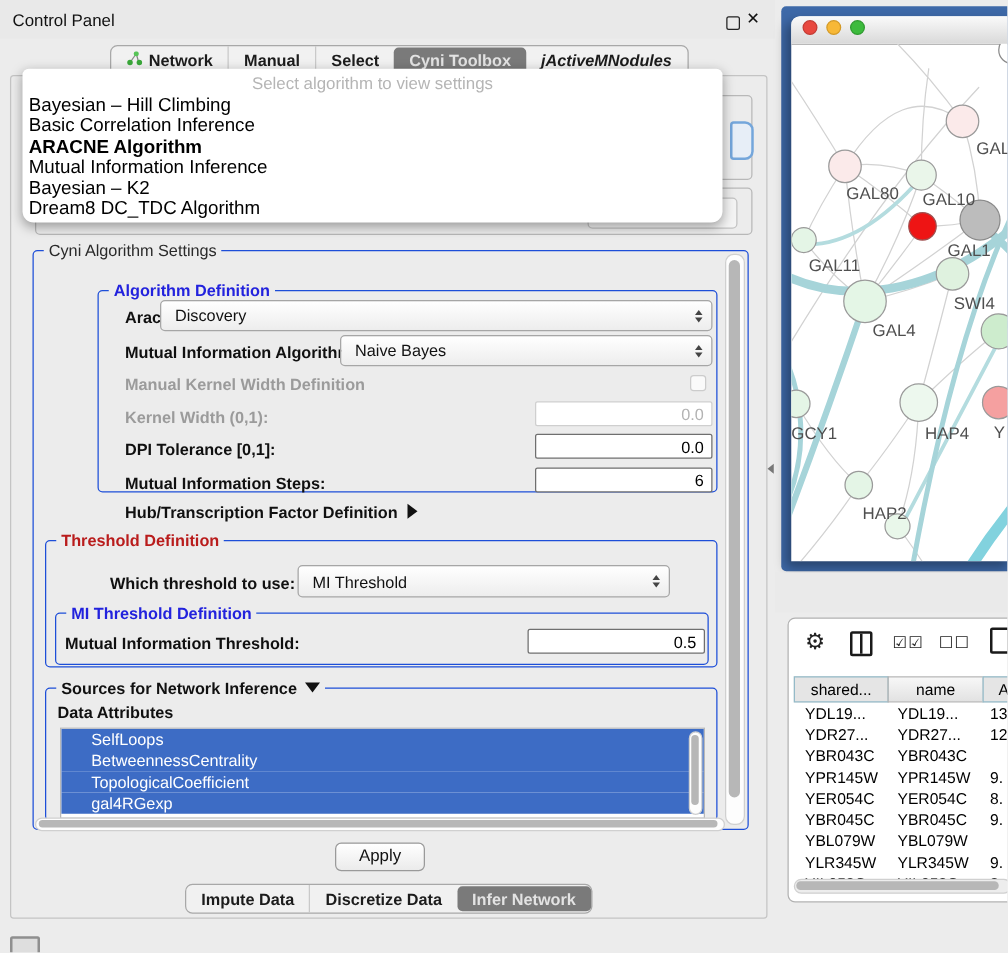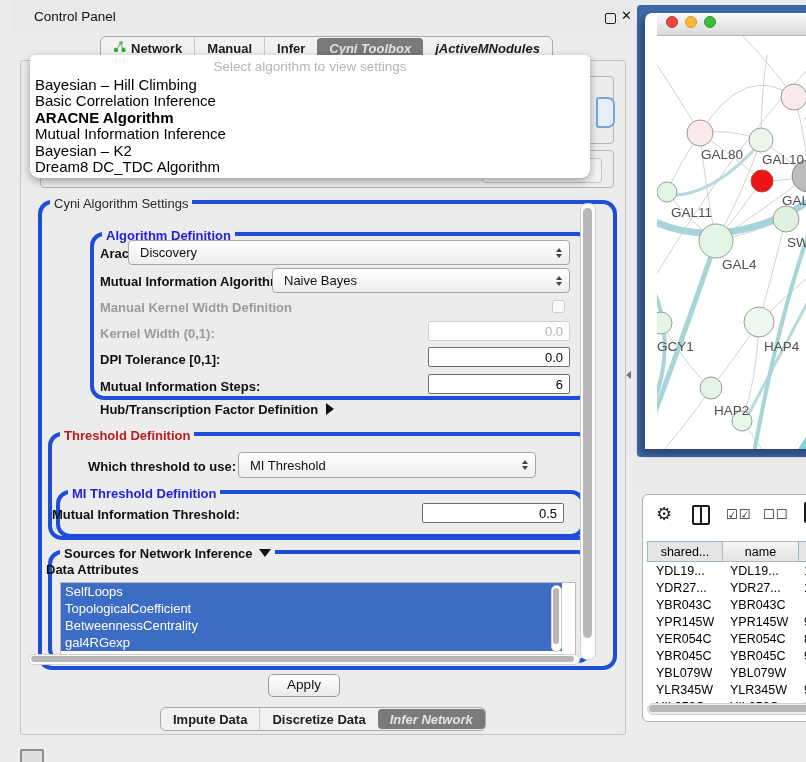--- a/index.html
+++ b/index.html
@@ -1,58 +1,58 @@
 <!DOCTYPE html>
 <html><head>
 <meta charset="utf-8">
 <style>
   html,body{margin:0;padding:0;}
   body{font-family:"Liberation Sans","DejaVu Sans",sans-serif;background:#ececec;}
   #root{position:relative;width:806px;height:762px;overflow:hidden;background:#ececec;}
-  .abs{position:absolute;margin-left:12px;}
+  .abs{position:absolute;}
   
   .cp-titlebar{left:0;top:0;width:620px;height:31px;background:#e9e9e9;}
   .cp-title{left:10px;top:9px;font-size:13.5px;color:#111;}
   .win-float{left:581px;top:13px;width:9px;height:9px;border:1.6px solid #222;border-radius:2px;background:transparent;}
   .win-close{left:597px;top:8px;font-size:13px;font-weight:bold;color:#111;font-family:"DejaVu Sans",sans-serif;}
   .tabbar{left:88px;top:36px;height:23px;display:flex;align-items:stretch;border:1px solid #a8a8a8;border-radius:6px;background:#f1f1f1;}
   .tab{display:flex;align-items:center;gap:5px;padding:0 12px;font-size:13px;font-weight:600;color:#1c1c1c;border-left:1px solid #c9c9c9;}
   .tab:first-child{border-left:none;}
-  .tab.sel{background:#7a7a7a;color:#e3e3e3;border-radius:4px;margin:1px 0;border-left:none;font-style:italic;}
+  .tab.sel{background:#7a7a7a;color:#e3e3e3;border-radius:4px;margin:1px 0;border-left:none;}
   .tab.sel + .tab{border-left:none;font-style:italic;}
   .panel-outer{left:8px;top:60px;width:604px;height:673px;border:1px solid #c4c4c4;border-radius:3px;background:#ececec;}
   
   .frag-group{border:1px solid #b8b8b8;border-radius:4px;background:#ececec;}
   .frag-combo-focus{left:584px;top:97px;width:15px;height:27px;border:2.5px solid #74a6db;border-radius:3px 7px 7px 3px;background:#e7eef7;}
   .frag-combo{left:470px;top:158px;width:118px;height:23px;border:1px solid #c2c2c2;border-radius:4px;background:#f4f4f4;}
   
   .algo-popup{left:18px;top:55px;width:560px;height:123px;background:#ffffff;border-radius:5px 5px 9px 9px;box-shadow:0 3px 9px rgba(0,0,0,0.35);z-index:20;overflow:hidden;}
   .dd-prompt{height:22px;line-height:23px;text-align:center;color:#b5b5b5;font-size:13.5px;}
   .dd-item{font-size:15px;line-height:16.4px;padding-left:5px;color:#000;white-space:nowrap;}
   .dd-item.bold{font-weight:bold;}
   
-  .group{border:4px solid #1d4ed8;border-radius:14px;}
+  .group{border:1px solid #1d4ed8;border-radius:4px;}
   .legend{position:absolute;top:-8px;left:8px;background:#ececec;padding:0 4px;font-size:13px;white-space:nowrap;}
   .legend.blue{color:#2222dd;font-weight:bold;}
   .legend.green{color:#b91c1c;font-weight:bold;}
   .legend.black{color:#2a2a2a;}
   .lbl{position:absolute;font-size:13px;font-weight:bold;color:#101010;white-space:nowrap;}
   .lbl.dis{color:#9b9b9b;}
   .combo{position:absolute;background:linear-gradient(#ffffff,#ededed);border:1px solid #a6a6a6;border-radius:4px;font-size:13px;color:#111;display:flex;align-items:center;padding-left:11px;box-sizing:border-box;}
   .spin{position:absolute;right:7px;top:50%;transform:translateY(-50%);display:flex;flex-direction:column;gap:2px;}
   .spin i{display:block;width:0;height:0;border-left:3.5px solid transparent;border-right:3.5px solid transparent;}
   .spin .up{border-bottom:4px solid #444;}
   .spin .dn{border-top:4px solid #444;}
   .field{position:absolute;background:#fff;border:1px solid #6f6f6f;font-size:13px;color:#000;text-align:right;padding:0 6px;height:20px;box-sizing:border-box;border-radius:2px;outline:none;font-family:"Liberation Sans",sans-serif;}
   .field.dis{border-color:#cfcfcf;color:#b3b3b3;}
   .checkbox{position:absolute;width:13px;height:13px;border:1.5px solid #cccccc;border-radius:3px;background:#fafafa;box-sizing:border-box;}
   .tri-right{display:inline-block;width:0;height:0;border-top:6px solid transparent;border-bottom:6px solid transparent;border-left:8px solid #111;margin-left:8px;vertical-align:-1px;}
   .tri-down{display:inline-block;width:0;height:0;border-left:6px solid transparent;border-right:6px solid transparent;border-top:8px solid #111;margin-left:6px;vertical-align:1px;}
   .attr-list{left:48px;top:582px;width:514px;height:71px;background:#fff;border:1px solid #b8b8b8;overflow:hidden;}
-  .attr-item{height:17px;line-height:17px;background:#3d6cc5;color:#fff;font-size:13px;padding-left:4px;width:497px;}
+  .attr-item{height:17px;line-height:17px;background:#3d6cc5;color:#fff;font-size:13px;padding-left:24px;width:497px;}
   .vscroll{position:absolute;background:#fdfdfd;border:1px solid #d0d0d0;border-radius:7px;}
   .vthumb{position:absolute;background:#b7b7b7;border-radius:5px;}
   .hscroll{position:absolute;background:#fdfdfd;border:1px solid #d0d0d0;border-radius:6px;}
   .hthumb{position:absolute;background:#b7b7b7;border-radius:4px;}
   .btn{position:absolute;border:1px solid #9a9a9a;border-radius:5px;background:linear-gradient(#ffffff,#ebebeb);font-size:13.5px;color:#111;text-align:center;line-height:20px;}
   
   .net-frame{left:625px;top:5px;width:185px;height:452px;background:#3e69a8;border-radius:4px 0 0 4px;}
   .net-window{left:633px;top:13px;width:177px;height:436px;background:#fff;border-radius:7px 0 0 0;box-shadow:-4px 5px 9px rgba(0,0,0,0.35);}
   .net-titlebar{left:0;top:0;width:177px;height:22px;background:linear-gradient(#fafafa,#d9d9d9);border-bottom:1px solid #b8b8b8;border-radius:7px 0 0 0;}
   .light{position:absolute;top:3px;width:12px;height:12px;border-radius:50%;box-sizing:border-box;}
@@ -100,21 +100,21 @@
             <circle cx="8" cy="2" r="2" fill="#57c457"></circle>
             <circle cx="10.5" cy="9" r="2.2" fill="#3aa83a"></circle>
           </svg>
       </span>
       <span>Network</span>
     </div>
     <div class="tab">
         <span>Manual</span>
       </div>
     <div class="tab">
-        <span>Infer</span>
+        <span>Select</span>
       </div>
     <div class="tab sel">
         <span>Cyni Toolbox</span>
       </div>
     <div class="tab">
         <span>jActiveMNodules</span>
       </div>
   </div>
 
   <div class="abs panel-outer"></div>
@@ -186,22 +186,22 @@
   </div>
   <span class="lbl" style="left:52px;top:507px;">Mutual Information Threshold:</span>
   <input class="field" style="left: 422px; top: 503px; width: 142px;" readonly="" value="0.5">
 
   <div class="abs group" style="left:36px;top:550px;width:536px;height:105px;">
     <span class="legend black" style="font-weight:bold;color:#111;"><span>Sources for Network Inference</span><span class="tri-down"></span></span>
   </div>
   <span class="lbl" style="left:46px;top:562px;">Data Attributes</span>
   <div class="abs attr-list">
       <div class="attr-item">SelfLoops</div>
+      <div class="attr-item">BetweennessCentrality</div>
       <div class="attr-item">TopologicalCoefficient</div>
-      <div class="attr-item">BetweennessCentrality</div>
       <div class="attr-item">gal4RGexp</div>
     </div>
   <div class="vscroll" style="left:551px;top:585px;width:9px;height:65px;">
       <div class="vthumb" style="left:1px;top:2px;width:6px;height:56px;"></div>
     </div>
 
   <div class="vscroll" style="left:580px;top:203px;width:14px;height:455px;">
       <div class="vthumb" style="left:2px;top:4px;width:9px;height:430px;"></div>
     </div>
   <div class="hscroll" style="left:28px;top:654px;width:550px;height:9px;">

